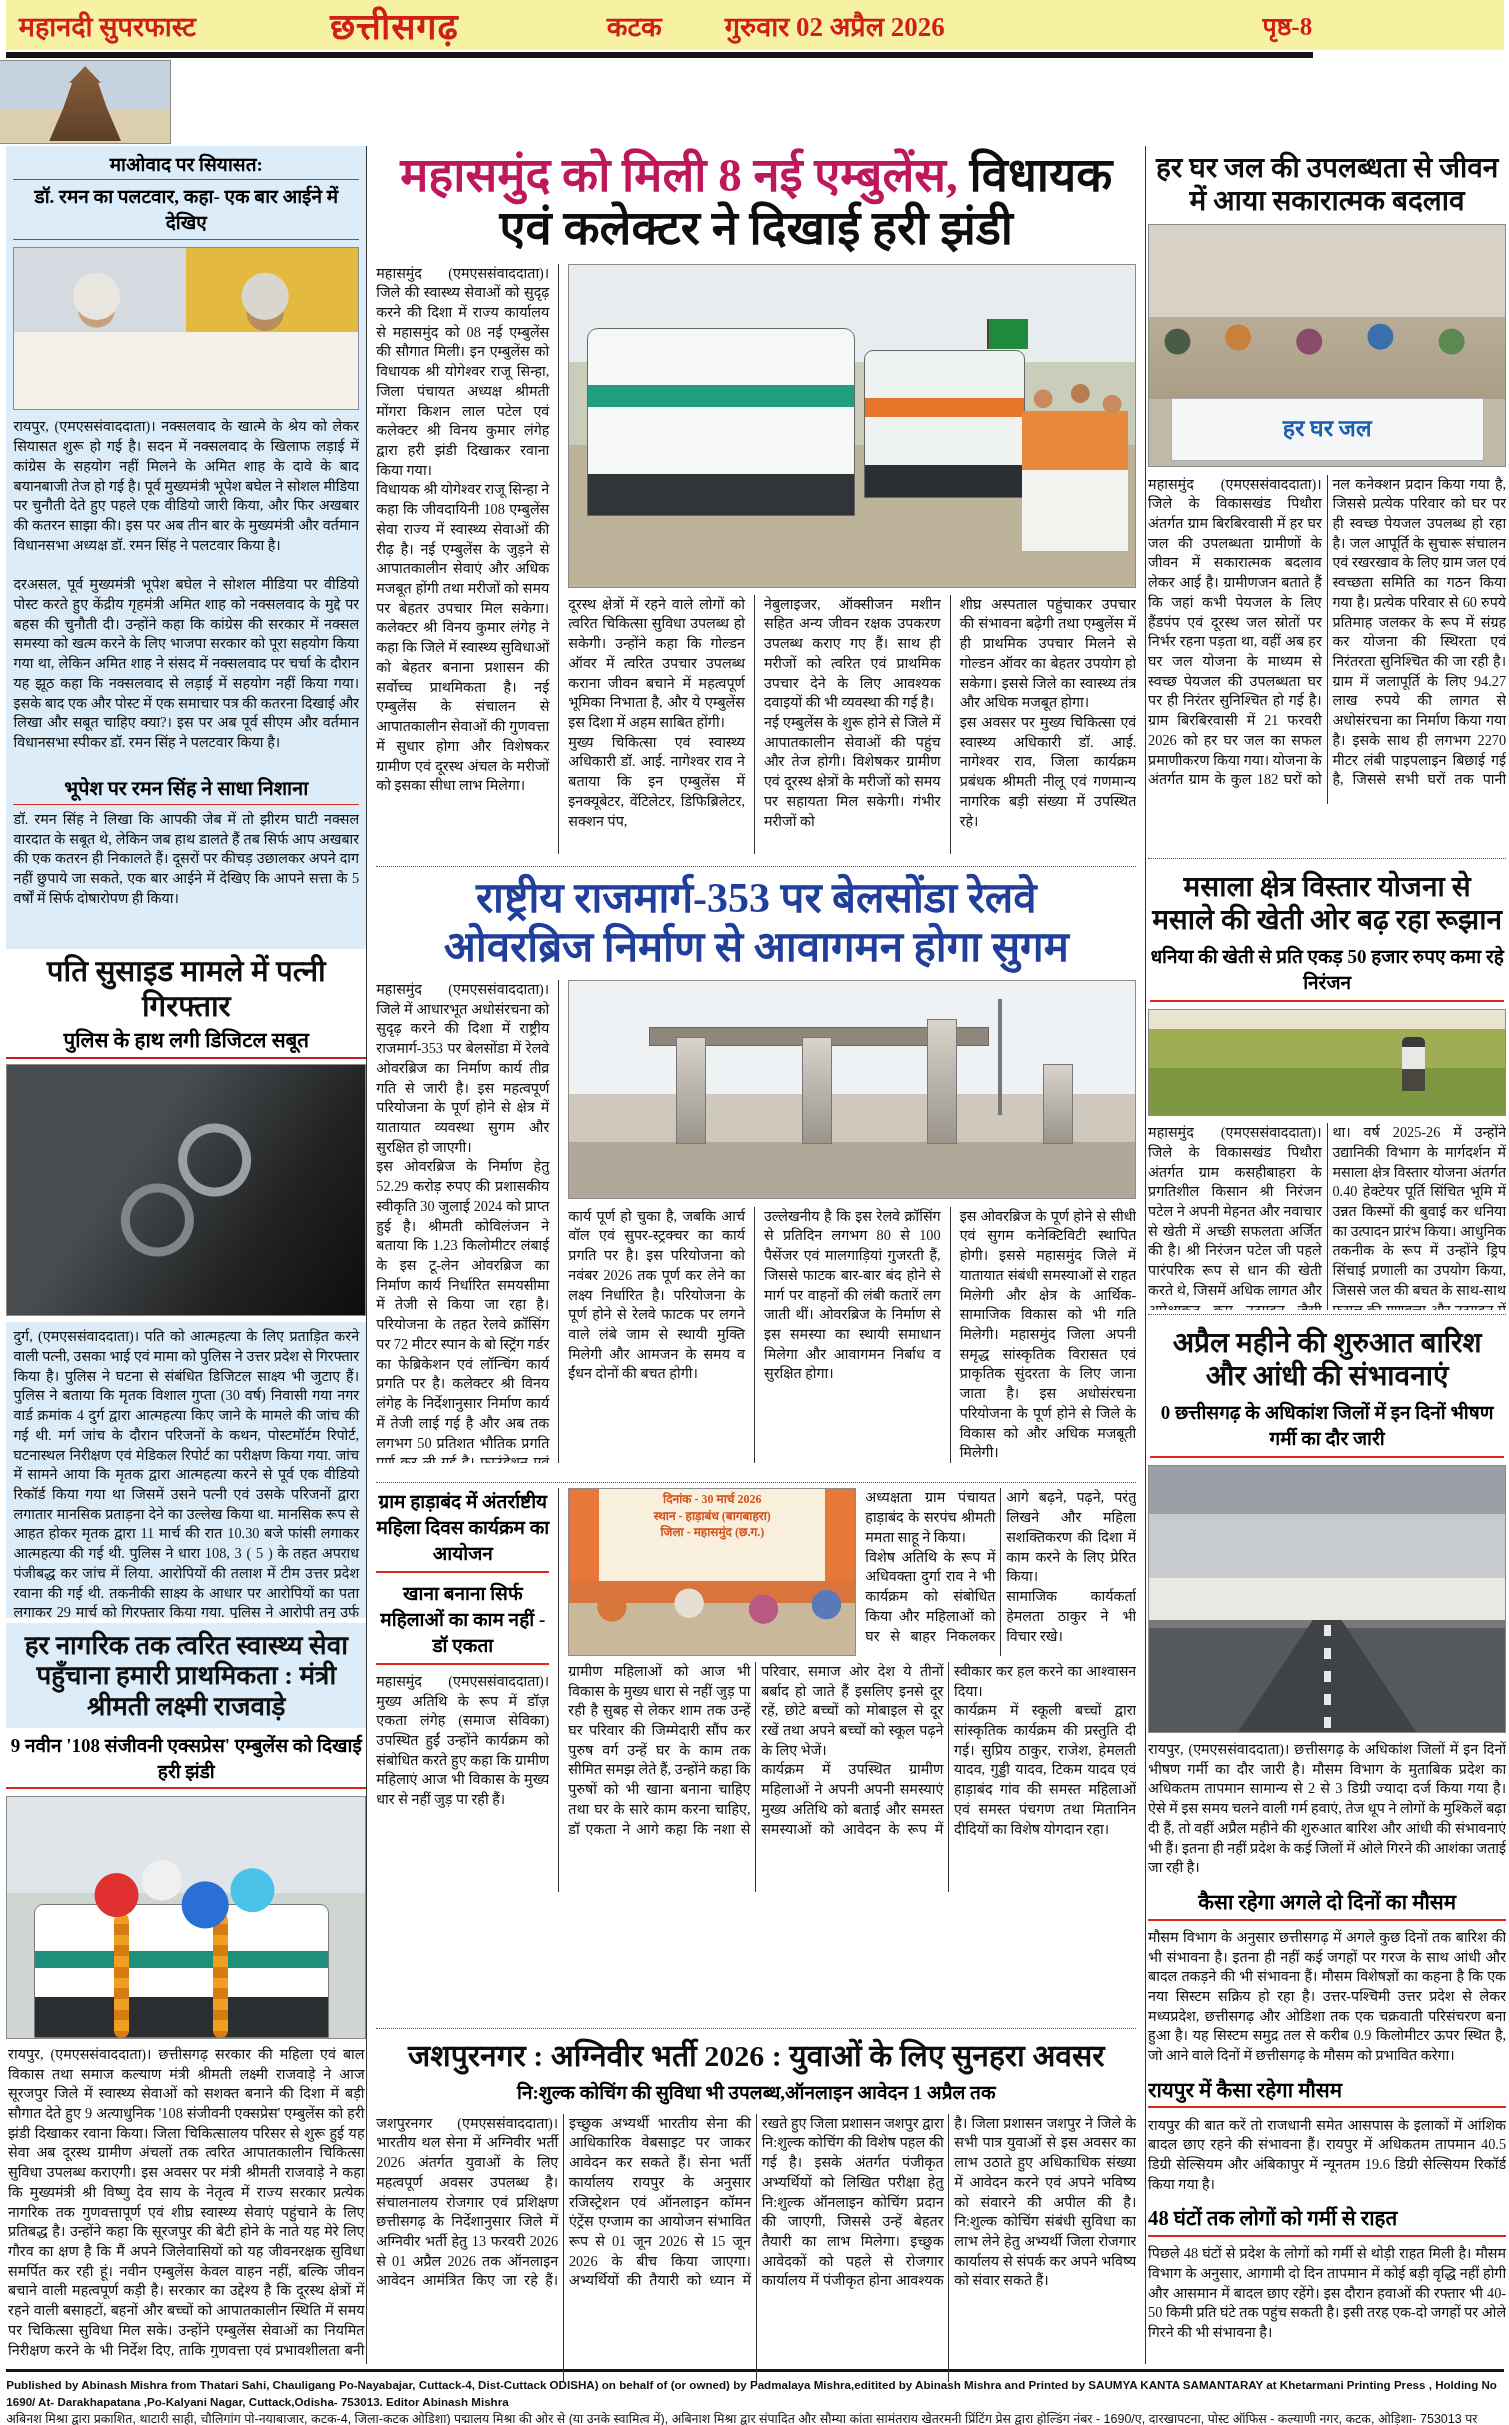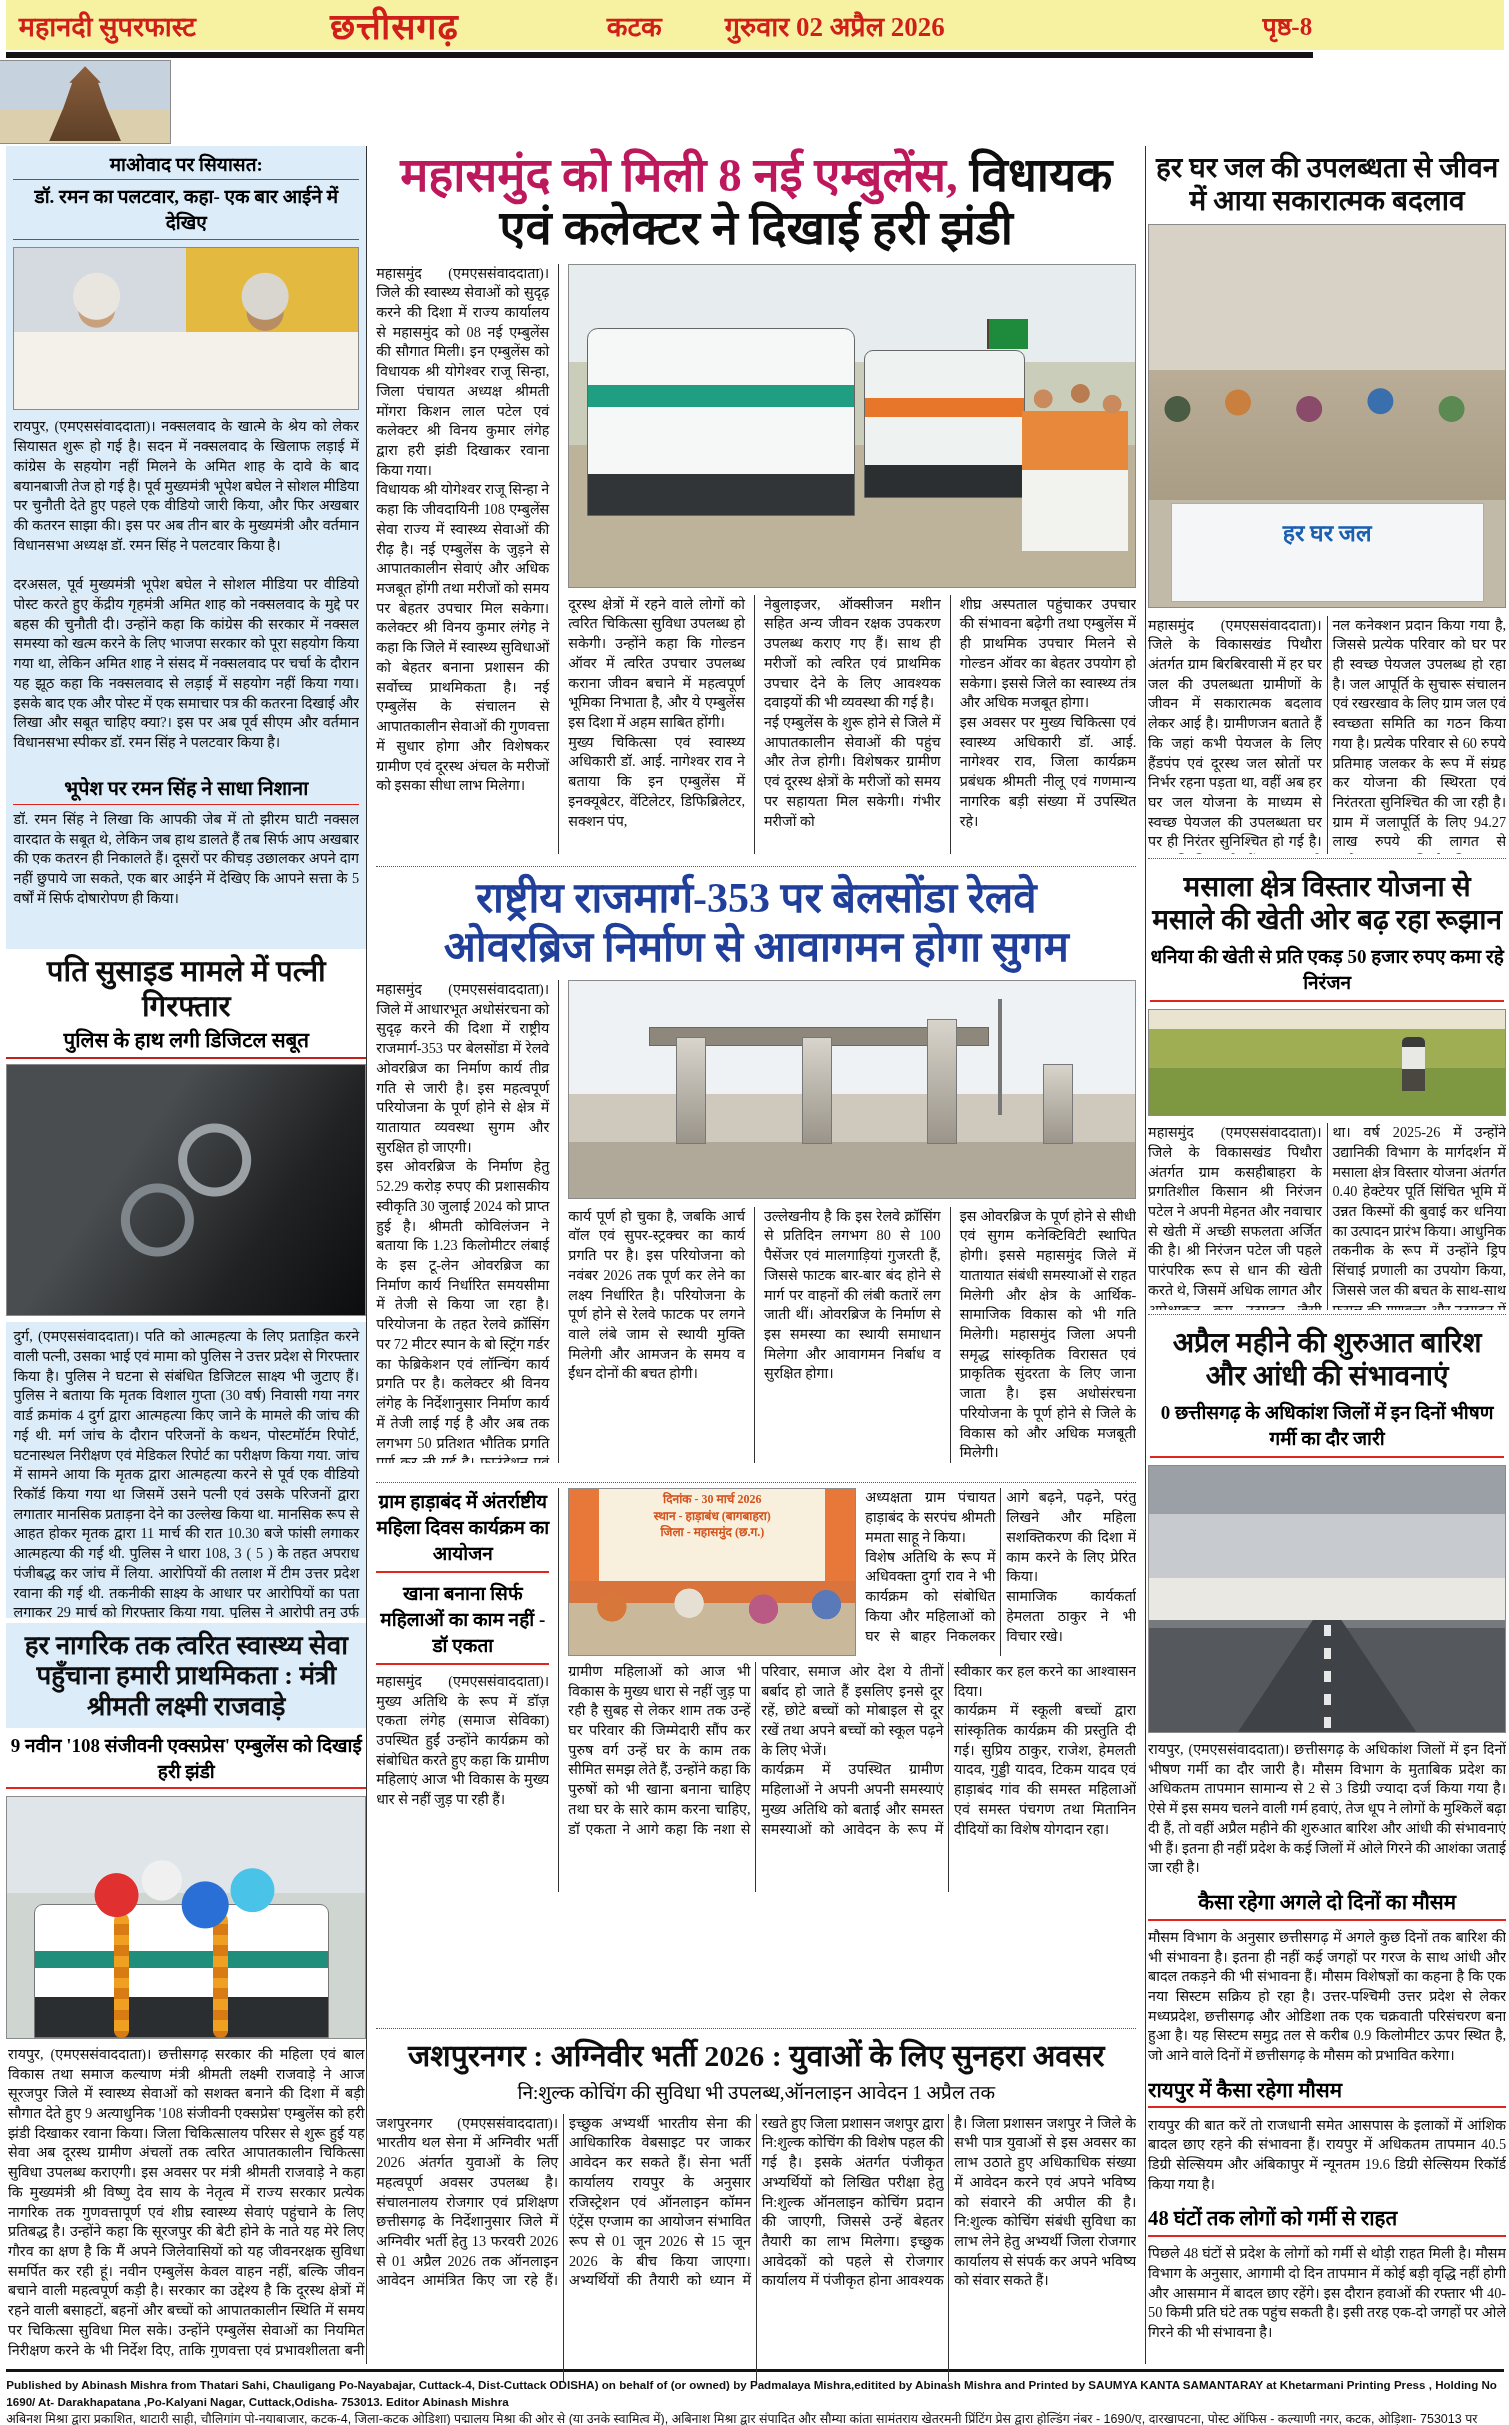--- a/index.html
+++ b/index.html
@@ -119,27 +119,27 @@
       radial-gradient(circle at 15% 35%, #d8773a 0 14.3px, transparent 15px),
       radial-gradient(circle at 42% 30%, #e6e0d4 0 14.3px, transparent 15px),
       radial-gradient(circle at 68% 38%, #b85a84 0 14.3px, transparent 15px),
       radial-gradient(circle at 90% 32%, #5a79b8 0 14.3px, transparent 15px),
       linear-gradient(#d8743c 0 30%, #c9b89a 30% 100%); }
   .womens-colR { flex: 1; }
   .womens-bottom { flex: 1; }
 
   .art-agniveer { height: 354px; overflow: hidden; }
   .hl-agniveer { text-align: center; font-size: 30px; margin: 3.6px 0 5.4px; }
-  .sub-agniveer { text-align: center; font-size: 19px; font-weight: 400; margin-bottom: 9px; }
+  .sub-agniveer { text-align: center; font-size: 19px; font-weight: 700; margin-bottom: 9px; }
   .agniveer-body { height: 268px; }
 
   
   .art-jal { height: 708px; overflow: hidden; }
   .hl-right { text-align: center; font-size: 28px; margin: 5.4px 3.6px 7.2px; }
-  .ph-jal { height: 384px; background: linear-gradient(#d8d2c6 0 55%, #c2baa8 55% 100%); margin-bottom: 7.2px; }
+  .ph-jal { height: 243px; background: linear-gradient(#d8d2c6 0 55%, #c2baa8 55% 100%); margin-bottom: 7.2px; }
   .jal-crowd { position: absolute; top: 38%; left: 0; right: 0; height: 34%; background:
       radial-gradient(circle at 8% 30%, #4a5d44 0 12.5px, transparent 13.4px),
       radial-gradient(circle at 25% 25%, #c9803e 0 12.5px, transparent 13.4px),
       radial-gradient(circle at 45% 30%, #8a4a6a 0 12.5px, transparent 13.4px),
       radial-gradient(circle at 65% 24%, #3a6fae 0 12.5px, transparent 13.4px),
       radial-gradient(circle at 85% 30%, #5a8a52 0 12.5px, transparent 13.4px),
       linear-gradient(#b9ad97, #a99d86); }
   .jal-banner { position: absolute; bottom: 5.4px; left: 21.5px; right: 21.5px; height: 26%; background: #f4f6f8; border: 0.9px solid #aab; text-align: center; }
   .jal-banner span { font-size: 23px; font-weight: 700; color: #1a5fb0; line-height: 2.6; }
   .jal-body { height: 329px; }

